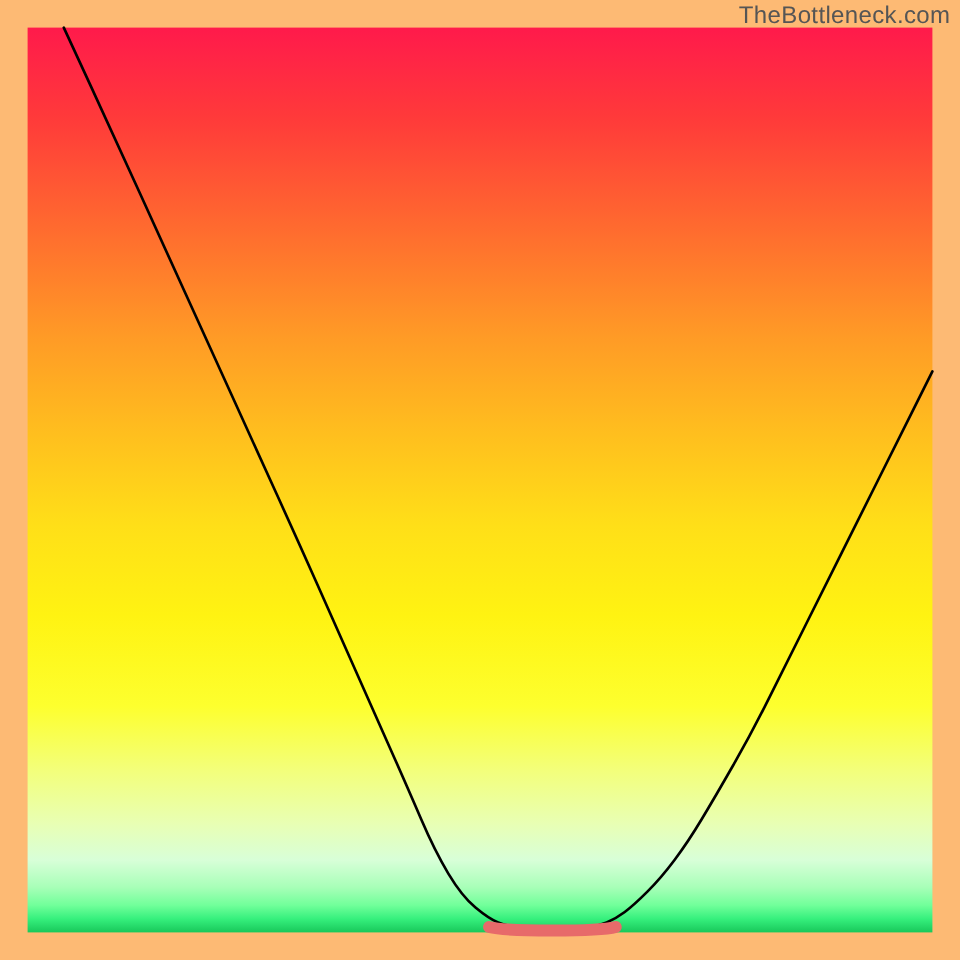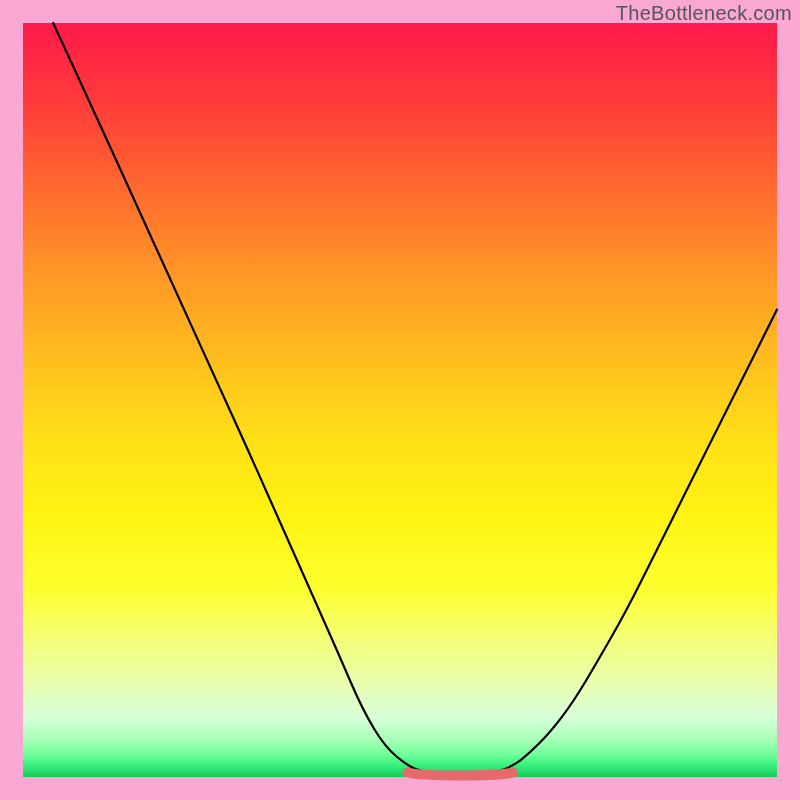--- a/index.html
+++ b/index.html
@@ -10,21 +10,21 @@
     background: #000;
     overflow: hidden;
     font-family: Arial, Helvetica, sans-serif;
   }
   .frame {
     position: absolute;
     left: 0;
     top: 0;
     width: 800px;
     height: 800px;
-    background: #f9a8d4;
+    background: #fdba74;
   }
   .plot {
     position: absolute;
     left: 23px;
     top: 23px;
     width: 754px;
     height: 754px;
     background: linear-gradient(to bottom,
       #ff1a4b 0%,
       #ff3a3a 10%,

